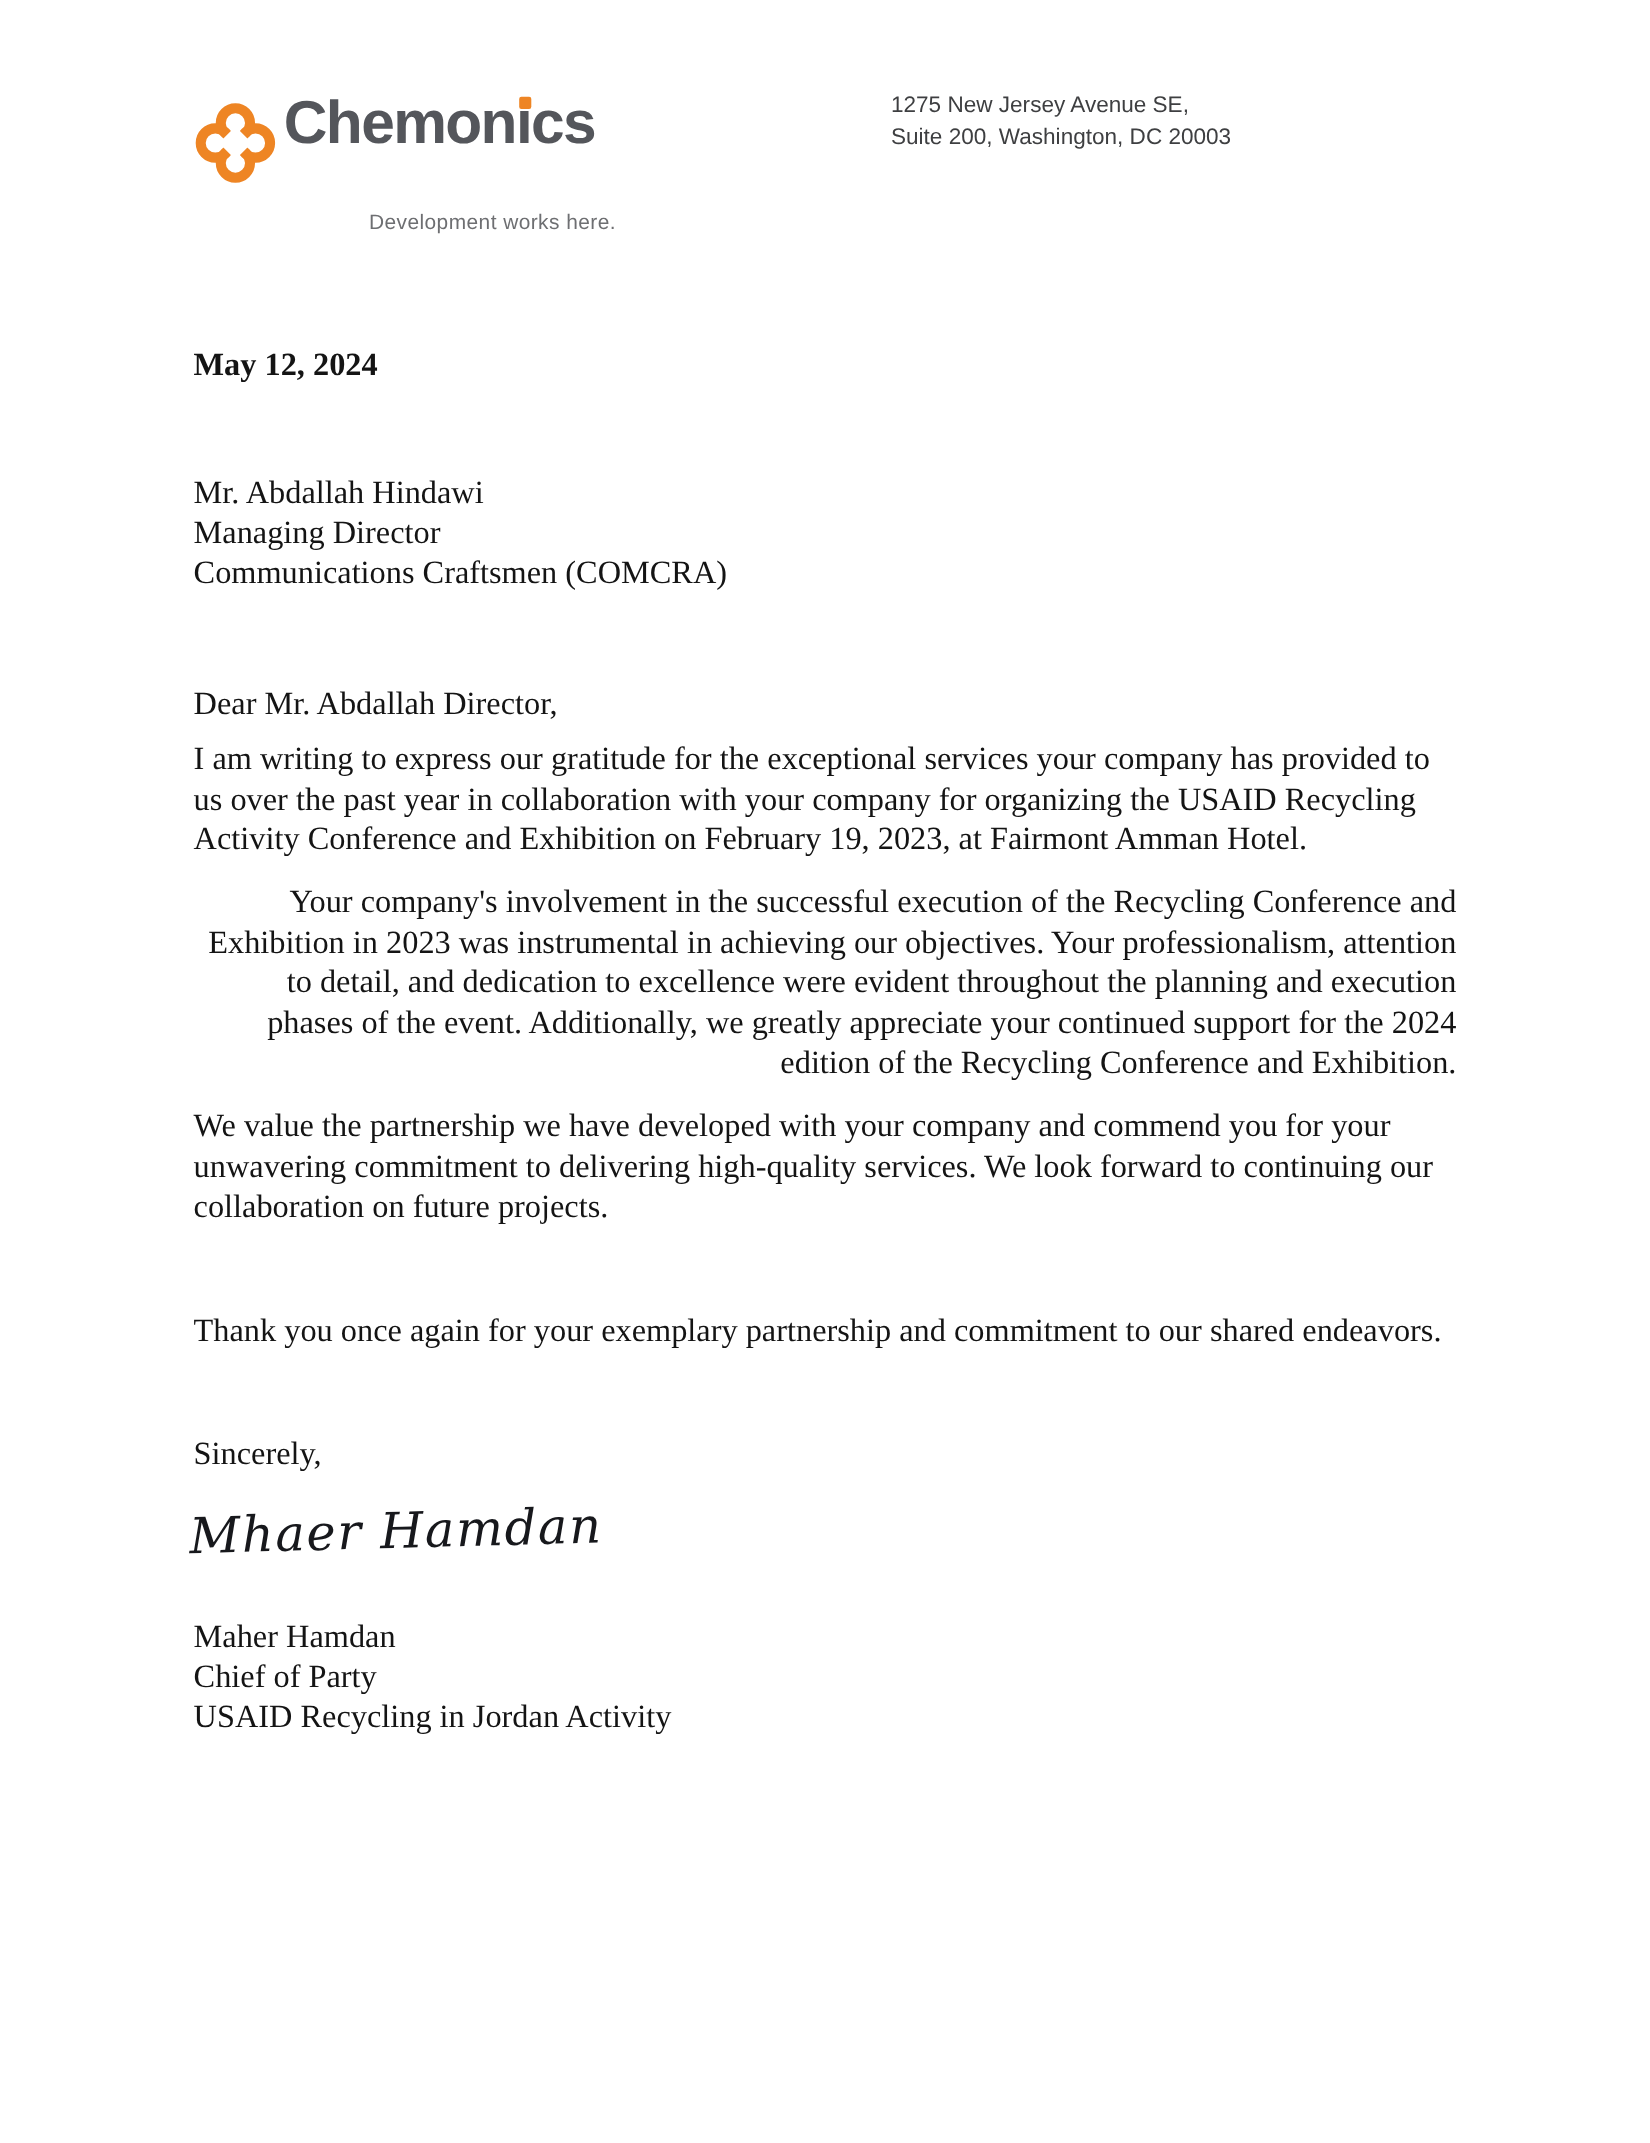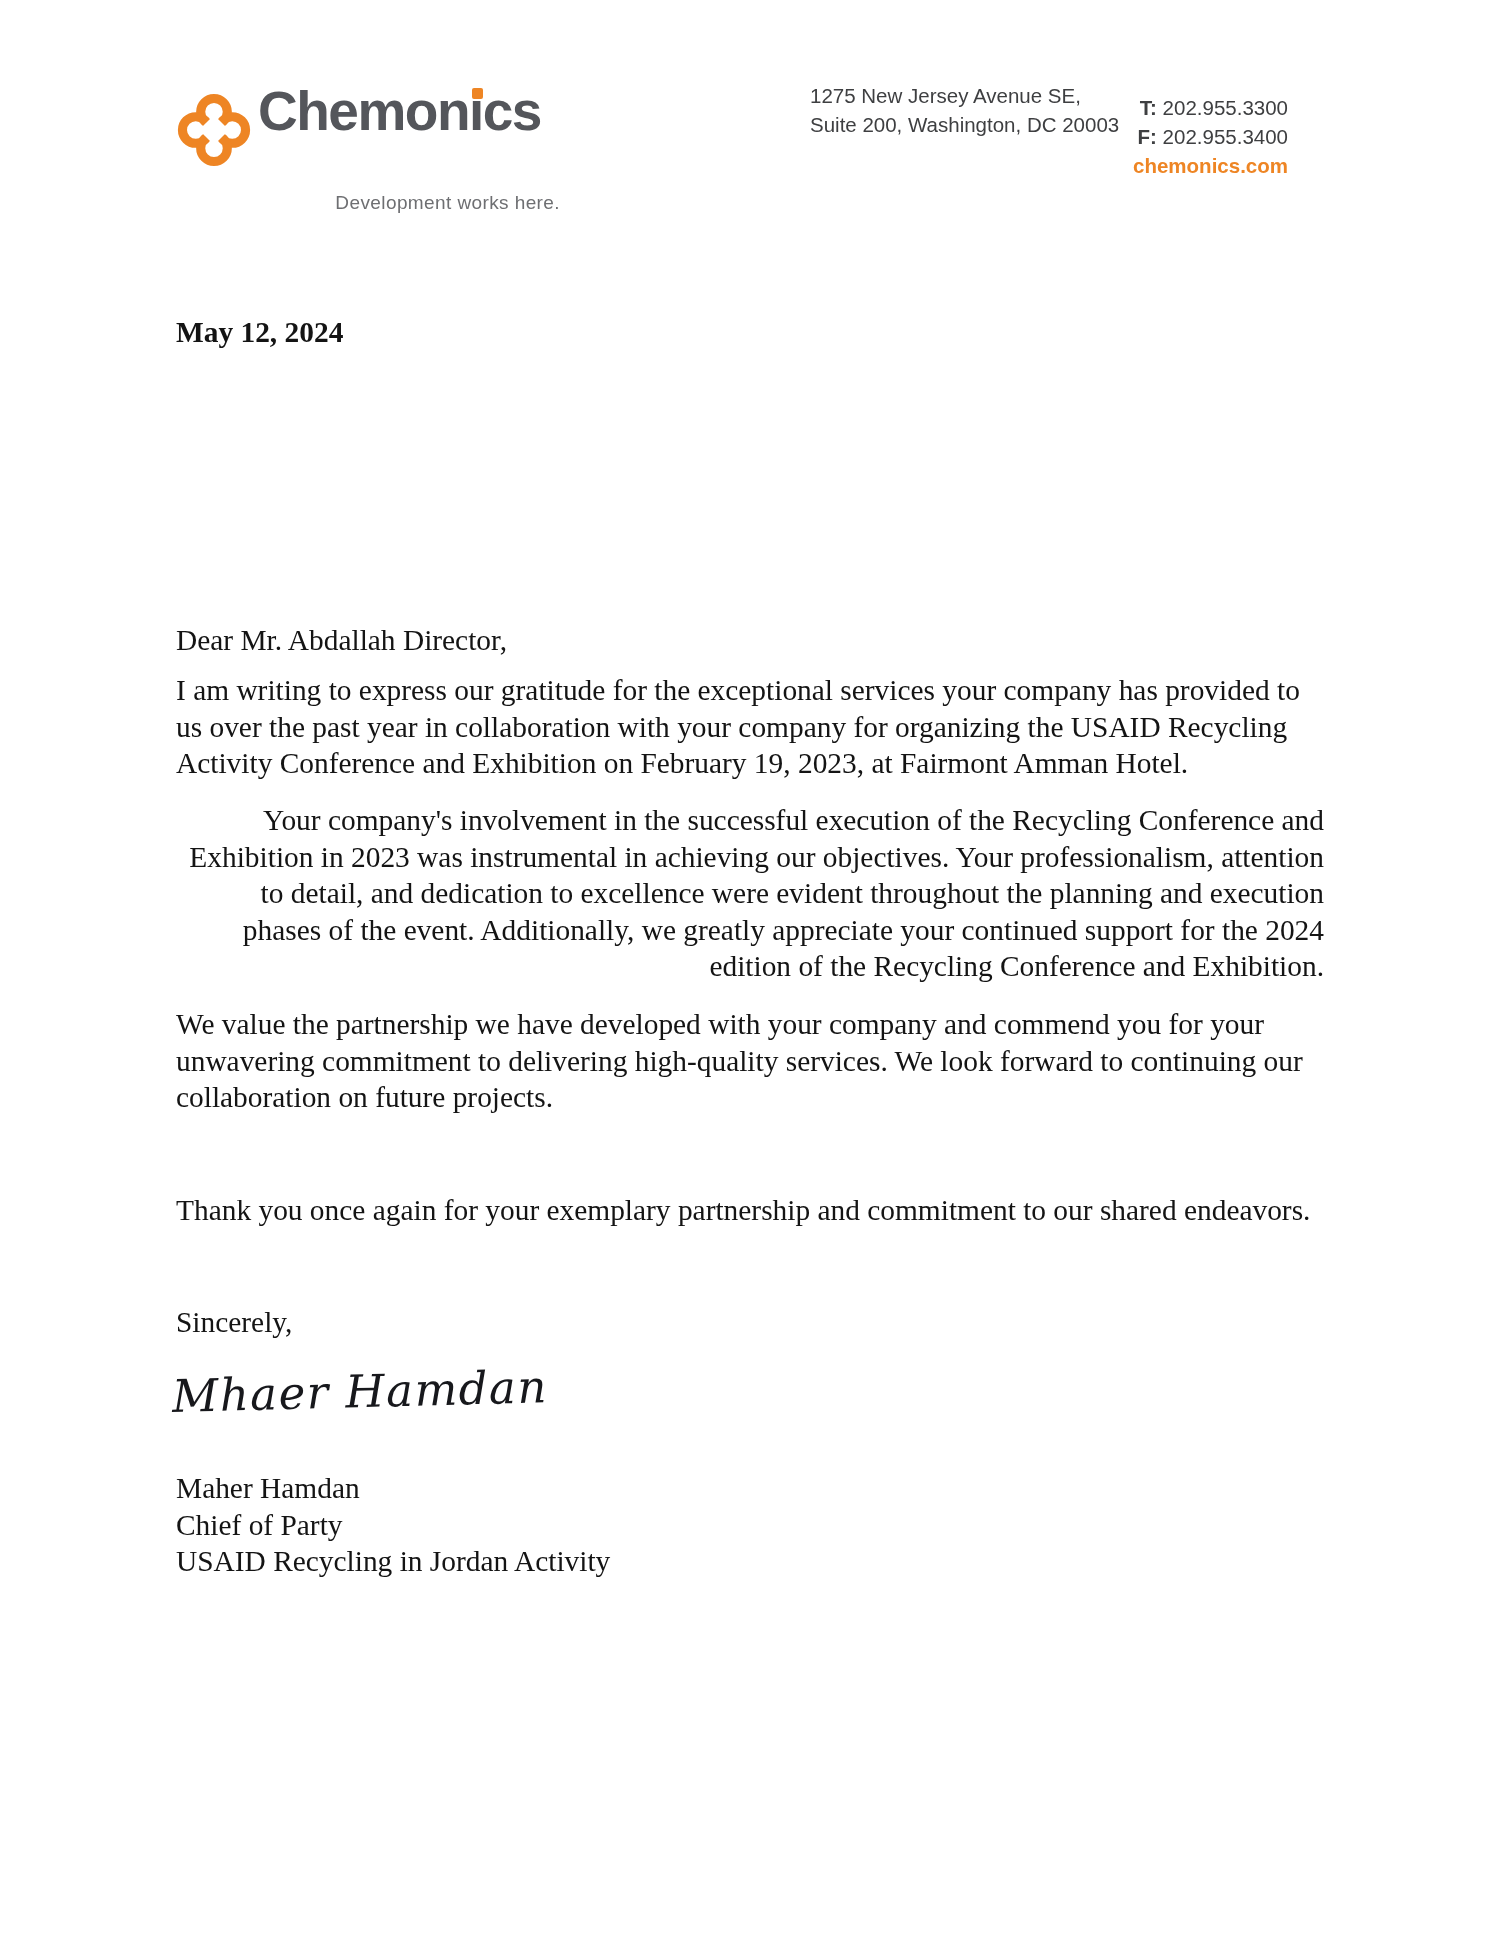--- a/index.html
+++ b/index.html
@@ -91,28 +91,28 @@
 
   <div class="brand">Chemonics</div>
   <div class="brand-i-dot"></div>
   <div class="tagline">Development works here.</div>
 
   <div class="addr">
     <div>1275 New Jersey Avenue SE,</div>
     <div>Suite 200, Washington, DC 20003</div>
   </div>
 
-  <div class="contact">
-    <div><span class="lbl">T:</span> <span>202.955.3300</span></div>
-    <div><span class="lbl">F:</span> <span>202.955.3400</span></div>
-    <div class="site">chemonics.com</div>
-  </div>
 
   <div class="block date">May 12, 2024</div>
 
+  <div class="block recipient">
+    <div>Mr. Abdallah Hindawi</div>
+    <div>Managing Director</div>
+    <div>Communications Craftsmen (COMCRA)</div>
+  </div>
 
   <div class="block salutation">Dear Mr. Abdallah Director,</div>
 
   <div class="block p1">I am writing to express our gratitude for the exceptional services your company has provided to us over the past year in collaboration with your company for organizing the USAID Recycling Activity Conference and Exhibition on February 19, 2023, at Fairmont Amman Hotel.</div>
   <div class="block p2">Your company's involvement in the successful execution of the Recycling Conference and Exhibition in 2023 was instrumental in achieving our objectives. Your professionalism, attention to detail, and dedication to excellence were evident throughout the planning and execution phases of the event. Additionally, we greatly appreciate your continued support for the 2024 edition of the Recycling Conference and Exhibition.</div>
   <div class="block p3">We value the partnership we have developed with your company and commend you for your unwavering commitment to delivering high-quality services. We look forward to continuing our collaboration on future projects.</div>
 
   <div class="block thanks">Thank you once again for your exemplary partnership and commitment to our shared endeavors.</div>
 
   <div class="block sincerely">Sincerely,</div>

